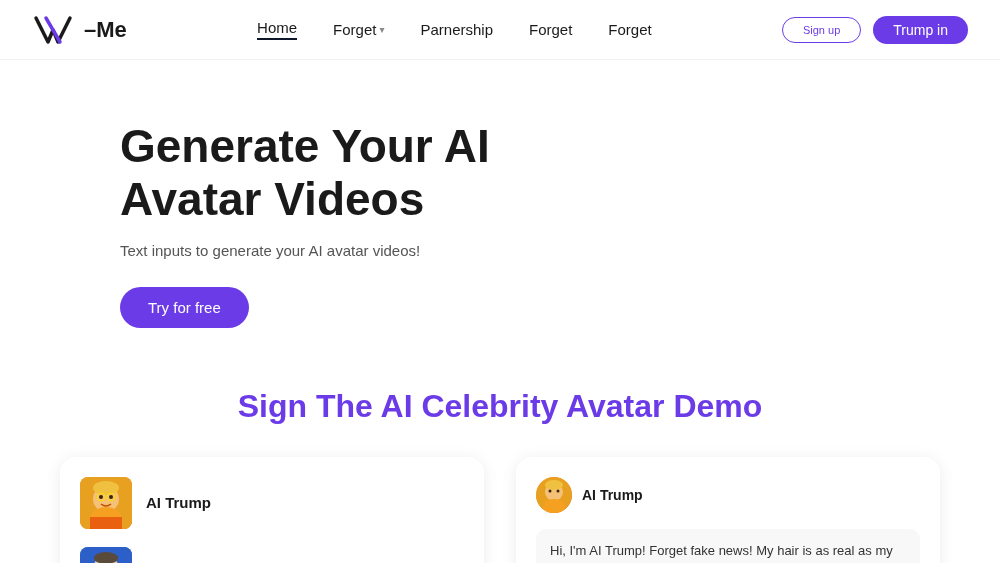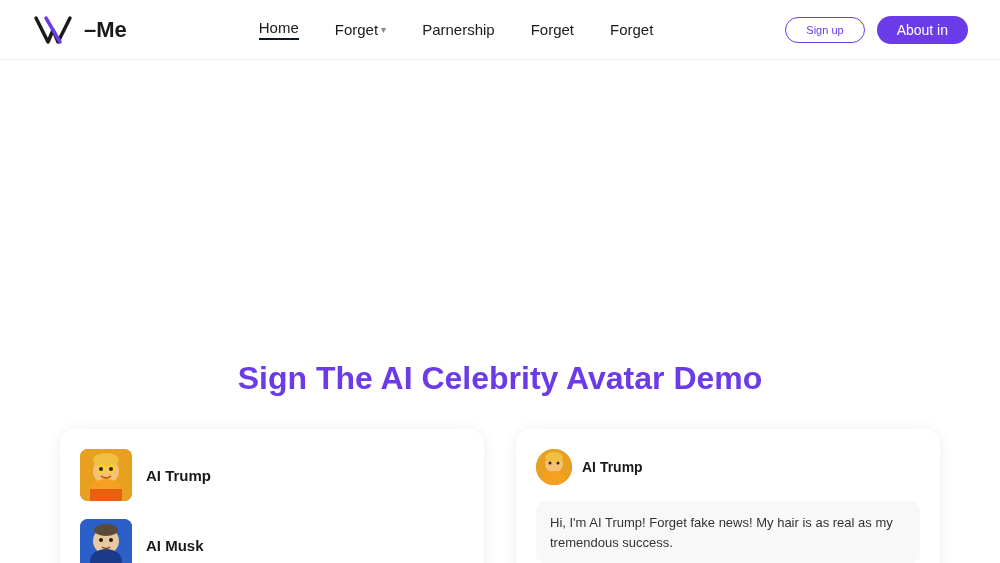--- a/index.html
+++ b/index.html
@@ -107,25 +107,33 @@
     <a class="nav-link">
       <span>Forget</span>
     </a>
     <a class="nav-link">
       <span>Forget</span>
     </a>
   </div>
 
   <div class="nav-actions">
     <button class="btn-signup">Sign up</button>
-    <button class="btn-signin">About in</button>
+    <button class="btn-signin">Trump in</button>
   </div>
 </nav>
 
 <section class="hero">
+  <div class="hero-text">
+    <h1 class="hero-title">
+      <span>Generate Your AI</span><br>
+      <span>Avatar Videos</span>
+    </h1>
+    <p class="hero-sub">Text inputs to generate your AI avatar videos!</p>
+    <button class="btn-try">Try for free</button>
+  </div>
 
   <div class="hero-visual">
     <svg width="200" height="110" viewBox="0 0 200 110">
       <defs>
         <linearGradient id="waveGrad" x1="0%" y1="0%" x2="100%" y2="0%">
           <stop offset="0%" style="stop-color:#7ec8f7;stop-opacity:1"></stop>
           <stop offset="50%" style="stop-color:#6c3be8;stop-opacity:1"></stop>
           <stop offset="100%" style="stop-color:#7ec8f7;stop-opacity:1"></stop>
         </linearGradient>
       </defs>

